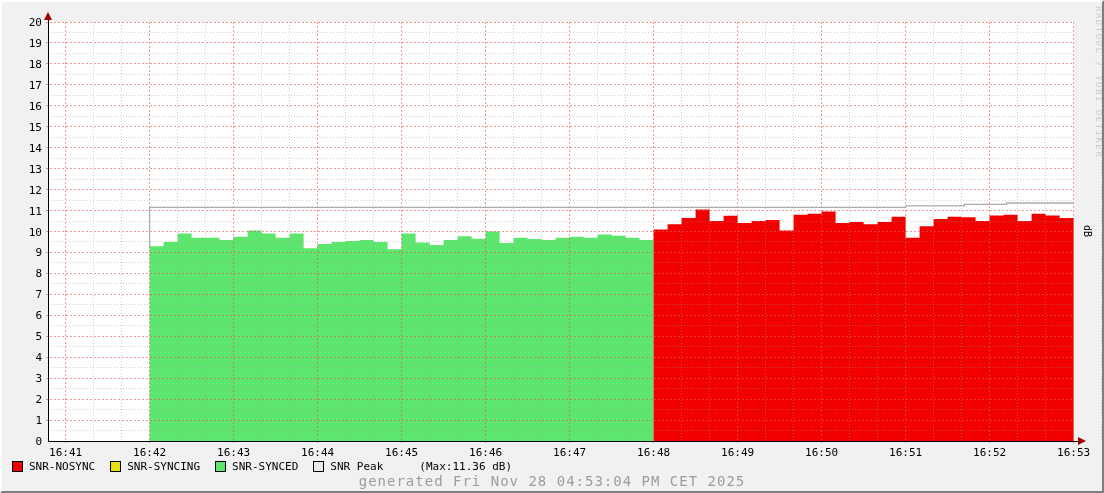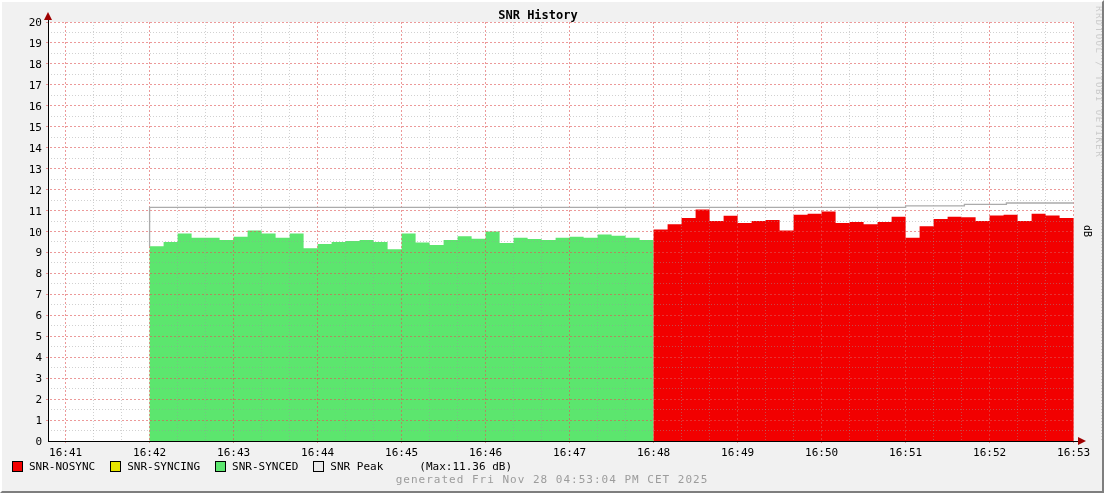--- a/index.html
+++ b/index.html
@@ -26,21 +26,21 @@
     font-size:11px;color:#000;white-space:nowrap;
   }
   .legend-item{display:flex;align-items:center;margin-right:15px;}
   .swatch{
     width:9px;height:9px;border:1px solid #000;margin-right:6px;
     display:inline-block;background:#ccc;
   }
   .max-note{margin-left:21px;}
   .footer{
     position:absolute;left:0;right:0;top:471px;
-    text-align:center;font-size:11px;color:#9c9c9c;letter-spacing:1px;
+    text-align:center;font-size:14px;color:#9c9c9c;letter-spacing:1px;
   }
 </style>
 </head>
 <body>
 
 <div class="graph" style="background: rgb(241, 241, 241);">
   <svg class="plot" id="plot" width="1104" height="493" viewBox="0 0 1104 493">
       <rect x="48" y="22" width="1026" height="419" fill="#ffffff"></rect>
       <path d="M149.6,441V246.2H163.6V242.0H177.6V233.6H191.6V237.8H205.6V237.8H219.6V239.9H233.6V236.7H247.6V230.5H261.6V233.6H275.6V237.8H289.6V233.6H303.6V248.3H317.6V244.1H331.6V242.0H345.6V240.9H359.6V239.9H373.6V242.0H387.6V249.3H401.6V233.6H415.6V242.4H429.6V244.9H443.6V239.9H457.6V236.3H471.6V238.8H485.6V231.5H499.6V243.0H513.6V237.8H527.6V239.0H541.6V239.9H555.6V237.8H569.6V236.7H583.6V237.8H597.6V234.6H611.6V235.7H625.6V237.8H639.6V239.9H653.6V441Z" fill="#5ce66e"></path>
       <path d="M653.6,441V229.4H667.6V224.2H681.6V217.9H695.6V209.5H709.6V221.0H723.6V215.8H737.6V223.1H751.6V221.0H765.6V220.0H779.6V230.5H793.6V214.7H807.6V213.7H821.6V211.6H835.6V223.1H849.6V222.1H863.6V224.2H877.6V222.1H891.6V216.8H905.6V237.8H919.6V226.3H933.6V218.9H947.6V216.8H961.6V217.3H975.6V221.0H989.6V215.4H1003.6V214.7H1017.6V221.0H1031.6V213.7H1045.6V215.4H1059.6V217.9H1073.6V441Z" fill="#f20000"></path>
@@ -167,21 +167,20 @@
         <text x="737.6" y="456">16:49</text>
         <text x="821.6" y="456">16:50</text>
         <text x="905.6" y="456">16:51</text>
         <text x="989.6" y="456">16:52</text>
         <text x="1073.6" y="456">16:53</text>
       </g>
       <text x="1084" y="231" transform="rotate(90 1084 231)" font-size="10" fill="#000000" text-anchor="middle">dB</text>
       <text x="1096" y="6" transform="rotate(90 1096 6)" font-size="9" letter-spacing="1.5" fill="#cbcbcb">RRDTOOL / TOBI OETIKER</text>
     </svg>
 
-  <div class="title">SNR History</div>
 
   <div class="legend">
     <span class="legend-item">
       <span class="swatch" style="background: rgb(242, 0, 0);"></span>
       <span>SNR-NOSYNC</span>
     </span>
     <span class="legend-item">
       <span class="swatch" style="background: rgb(231, 229, 0);"></span>
       <span>SNR-SYNCING</span>
     </span>

